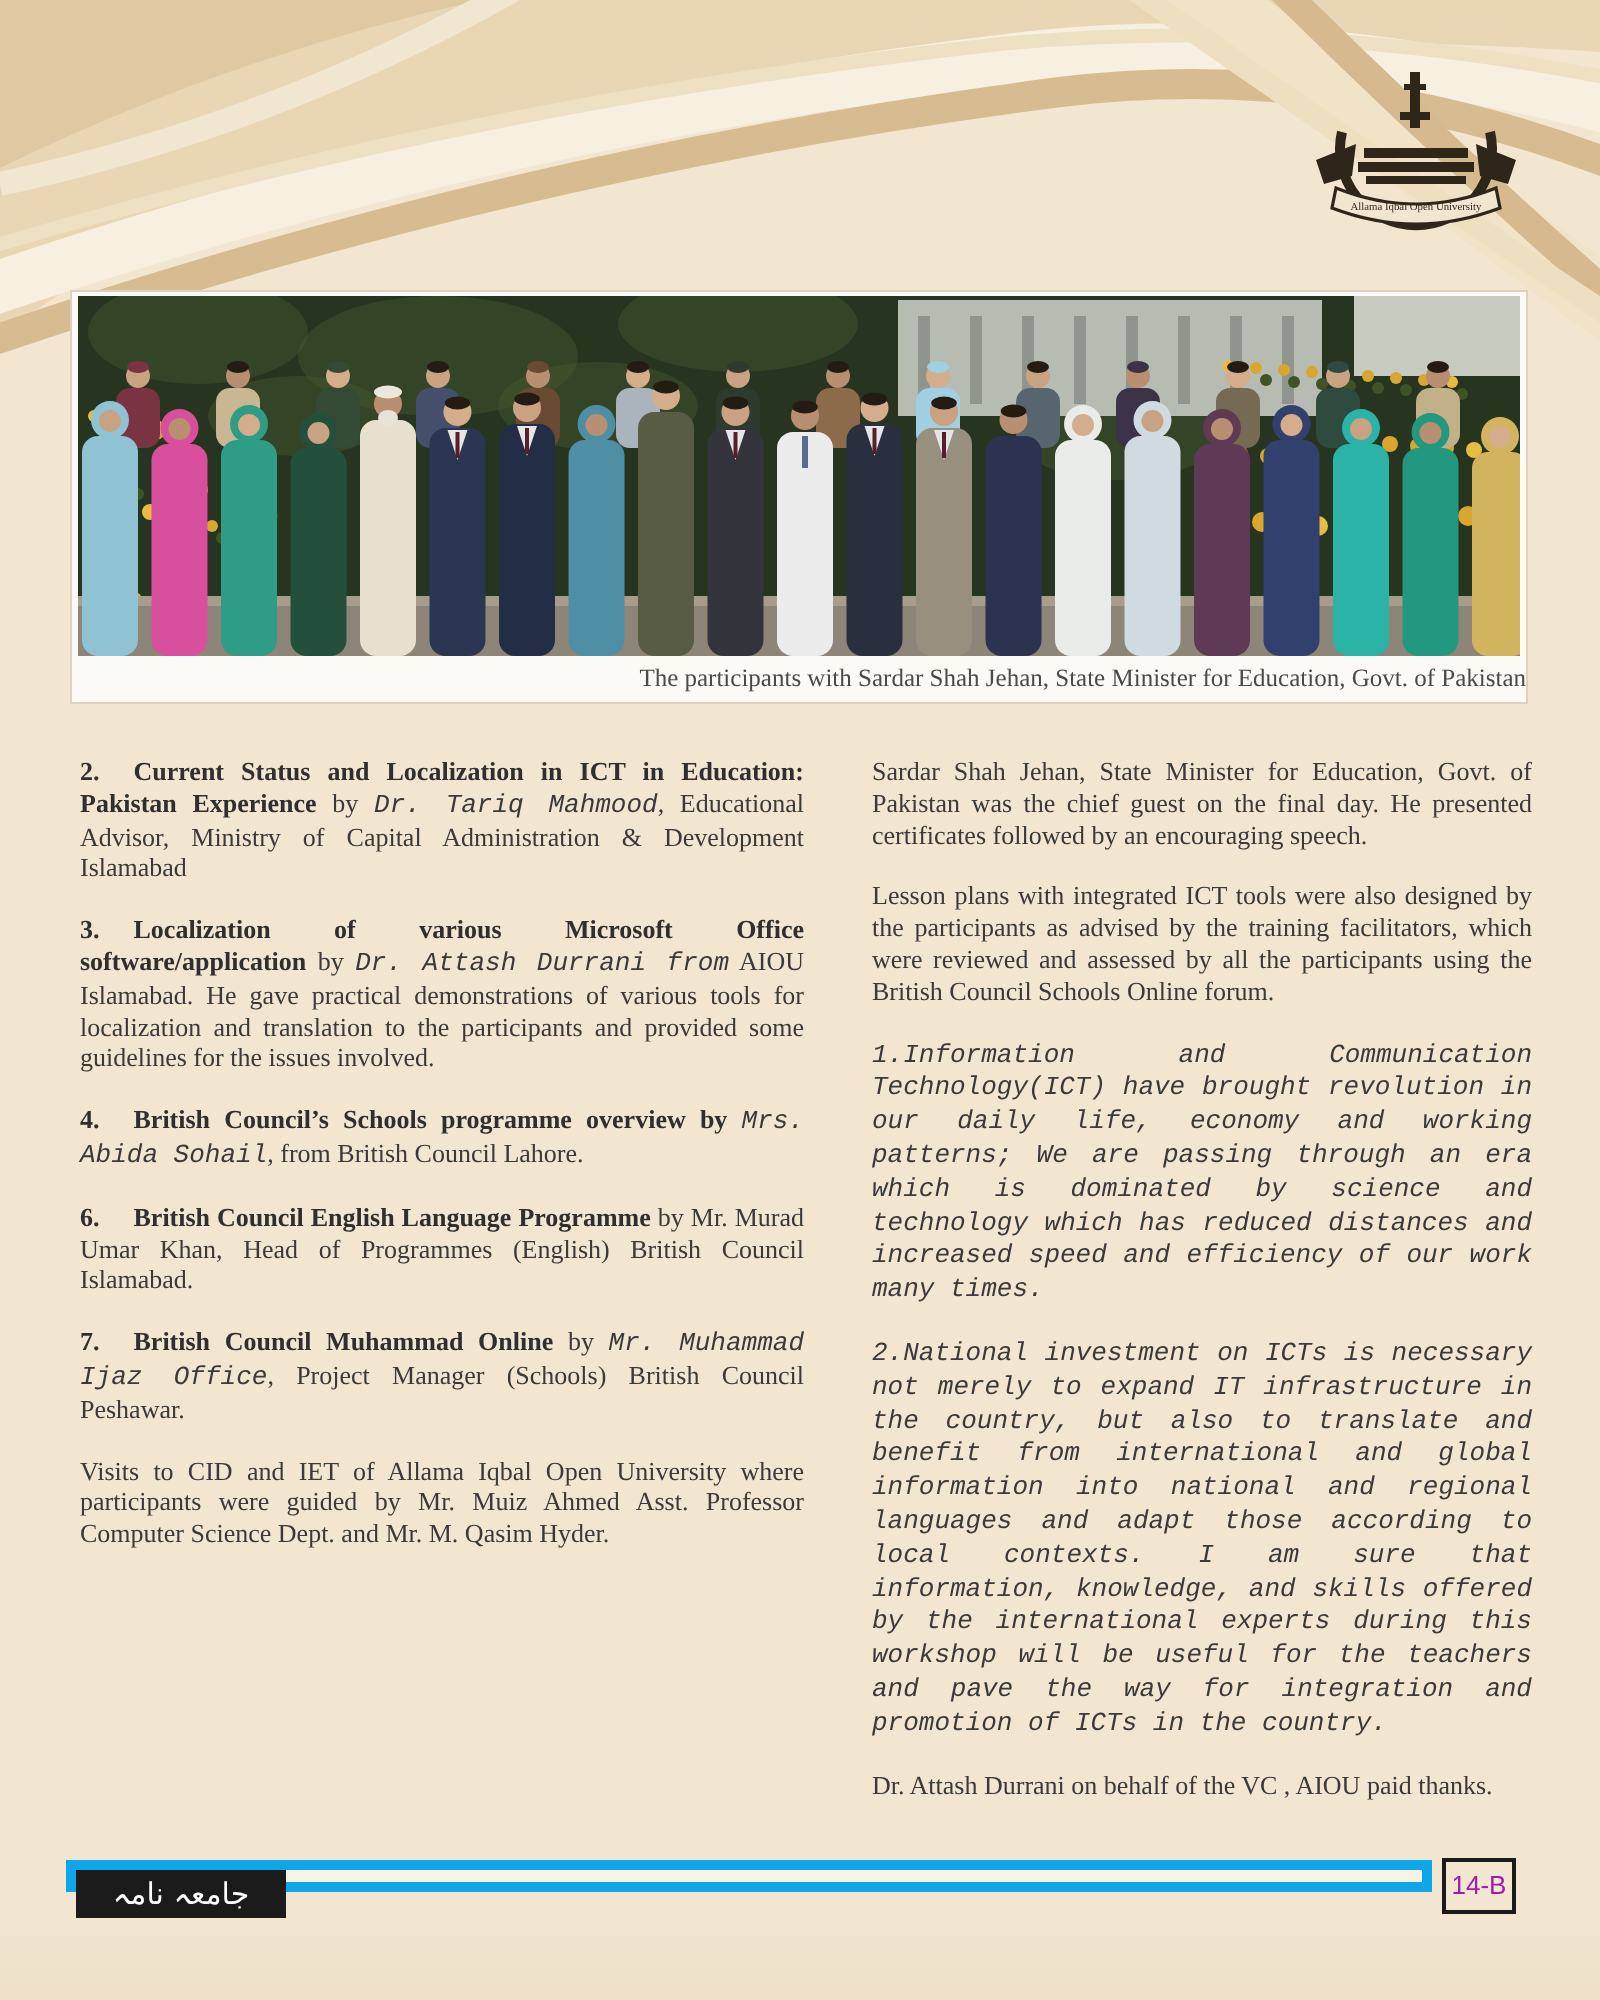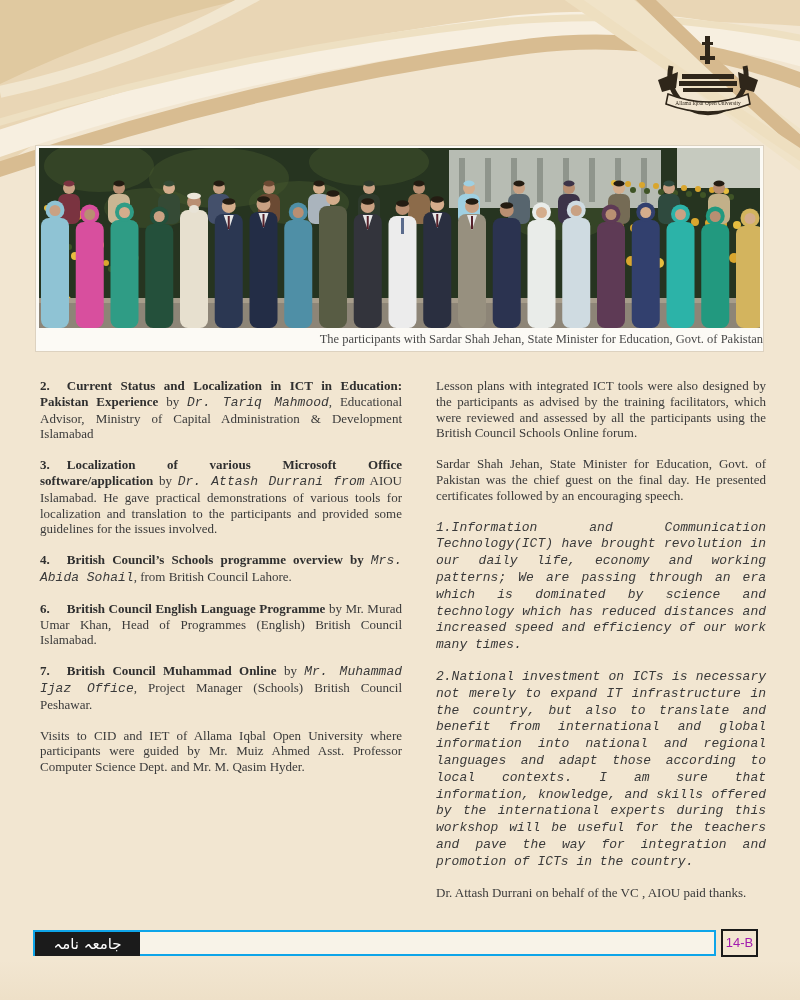--- a/index.html
+++ b/index.html
@@ -28,22 +28,22 @@
   .col-right{width:330px;}
   .para{
     margin:0 0 15px 0;font-size:13px;line-height:15.8px;
     text-align:justify;color:#3a3a3a;
   }
   .para .b{font-weight:bold;color:#2f2f2f;}
   .para .i{font-style:italic;font-family:Liberation Mono, monospace;}
   .tab{display:inline-block;width:17px;}
   .footer{position:absolute;left:0;top:929px;width:800px;height:30px;}
   .footer-bar{
-    position:absolute;left:33px;top:1px;width:683px;height:26px;
-    background:#f8f3e8;border:2px solid #0ea5e9;box-sizing:border-box;
+    position:absolute;left:33px;top:1px;width:683px;height:16px;
+    background:#f8f3e8;border:5px solid #0ea5e9;box-sizing:border-box;
   }
   .masthead-box{
     position:absolute;left:0;top:0;width:105px;height:24px;background:#1b1b1b;
     color:#ffffff;text-align:center;line-height:24px;font-size:15px;
     font-family:"DejaVu Sans", sans-serif;
   }
   .page-box{
     position:absolute;left:721px;top:0;width:37px;height:28px;
     border:2px solid #1a1a1a;box-sizing:border-box;background:#f2e6d1;
     text-align:center;line-height:24px;font-size:13px;color:#a21caf;
@@ -294,22 +294,22 @@
 <div class="columns">
   <div class="col col-left" id="col-left">
       <p class="para"><span class="b">2.</span><span class="tab"></span><span class="b">Current Status and Localization in ICT in Education: Pakistan Experience</span><span class="n"> by </span><span class="i">Dr. Tariq Mahmood</span><span class="n">, Educational Advisor, Ministry of Capital Administration &amp; Development Islamabad</span></p>
       <p class="para"><span class="b">3.</span><span class="tab"></span><span class="b">Localization of various Microsoft Office software/application</span><span class="n"> by </span><span class="i">Dr. Attash Durrani from</span><span class="n"> AIOU Islamabad. He gave practical demonstrations of various tools for localization and translation to the participants and provided some guidelines for the issues involved.</span></p>
       <p class="para"><span class="b">4.</span><span class="tab"></span><span class="b">British Council’s Schools programme overview by </span><span class="i">Mrs. Abida Sohail</span><span class="n">, from British Council Lahore.</span></p>
       <p class="para"><span class="b">6.</span><span class="tab"></span><span class="b">British Council English Language Programme</span><span class="n"> by Mr. Murad Umar Khan, Head of Programmes (English) British Council Islamabad.</span></p>
       <p class="para"><span class="b">7.</span><span class="tab"></span><span class="b">British Council Muhammad Online</span><span class="n"> by </span><span class="i">Mr. Muhammad Ijaz Office</span><span class="n">, Project Manager (Schools) British Council Peshawar.</span></p>
       <p class="para"><span class="n">Visits to CID and IET of Allama Iqbal Open University where participants were guided by Mr. Muiz Ahmed Asst. Professor Computer Science Dept. and Mr. M. Qasim Hyder.</span></p>
     </div>
   <div class="col col-right" id="col-right">
+      <p class="para"><span class="n">Sardar Shah Jehan, State Minister for Education, Govt. of Pakistan was the chief guest on the final day. He presented certificates followed by an encouraging speech.</span></p>
       <p class="para"><span class="n">Lesson plans with integrated ICT tools were also designed by the participants as advised by the training facilitators, which were reviewed and assessed by all the participants using the British Council Schools Online forum.</span></p>
-      <p class="para"><span class="n">Sardar Shah Jehan, State Minister for Education, Govt. of Pakistan was the chief guest on the final day. He presented certificates followed by an encouraging speech.</span></p>
       <p class="para"><span class="i">1.Information and Communication Technology(ICT) have brought revolution in our daily life, economy and working patterns; We are passing through an era which is dominated by science and technology which has reduced distances and increased speed and efficiency of our work many times.</span></p>
       <p class="para"><span class="i">2.National investment on ICTs is necessary not merely to expand IT infrastructure in the country, but also to translate and benefit from international and global information into national and regional languages and adapt those according to local contexts. I am sure that information, knowledge, and skills offered by the international experts during this workshop will be useful for the teachers and pave the way for integration and promotion of ICTs in the country.</span></p>
       <p class="para"><span class="n">Dr. Attash Durrani on behalf of the VC , AIOU paid thanks.</span></p>
     </div>
 </div>
 
 <div class="footer">
   <div class="footer-bar">
     <div class="masthead-box">جامعہ نامہ</div>
   </div>

